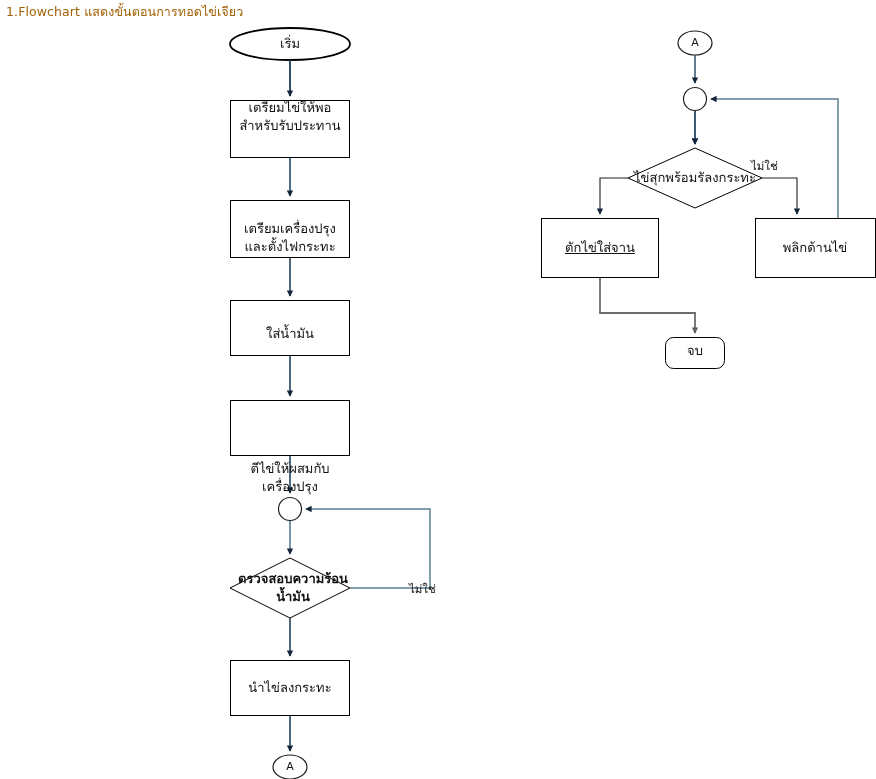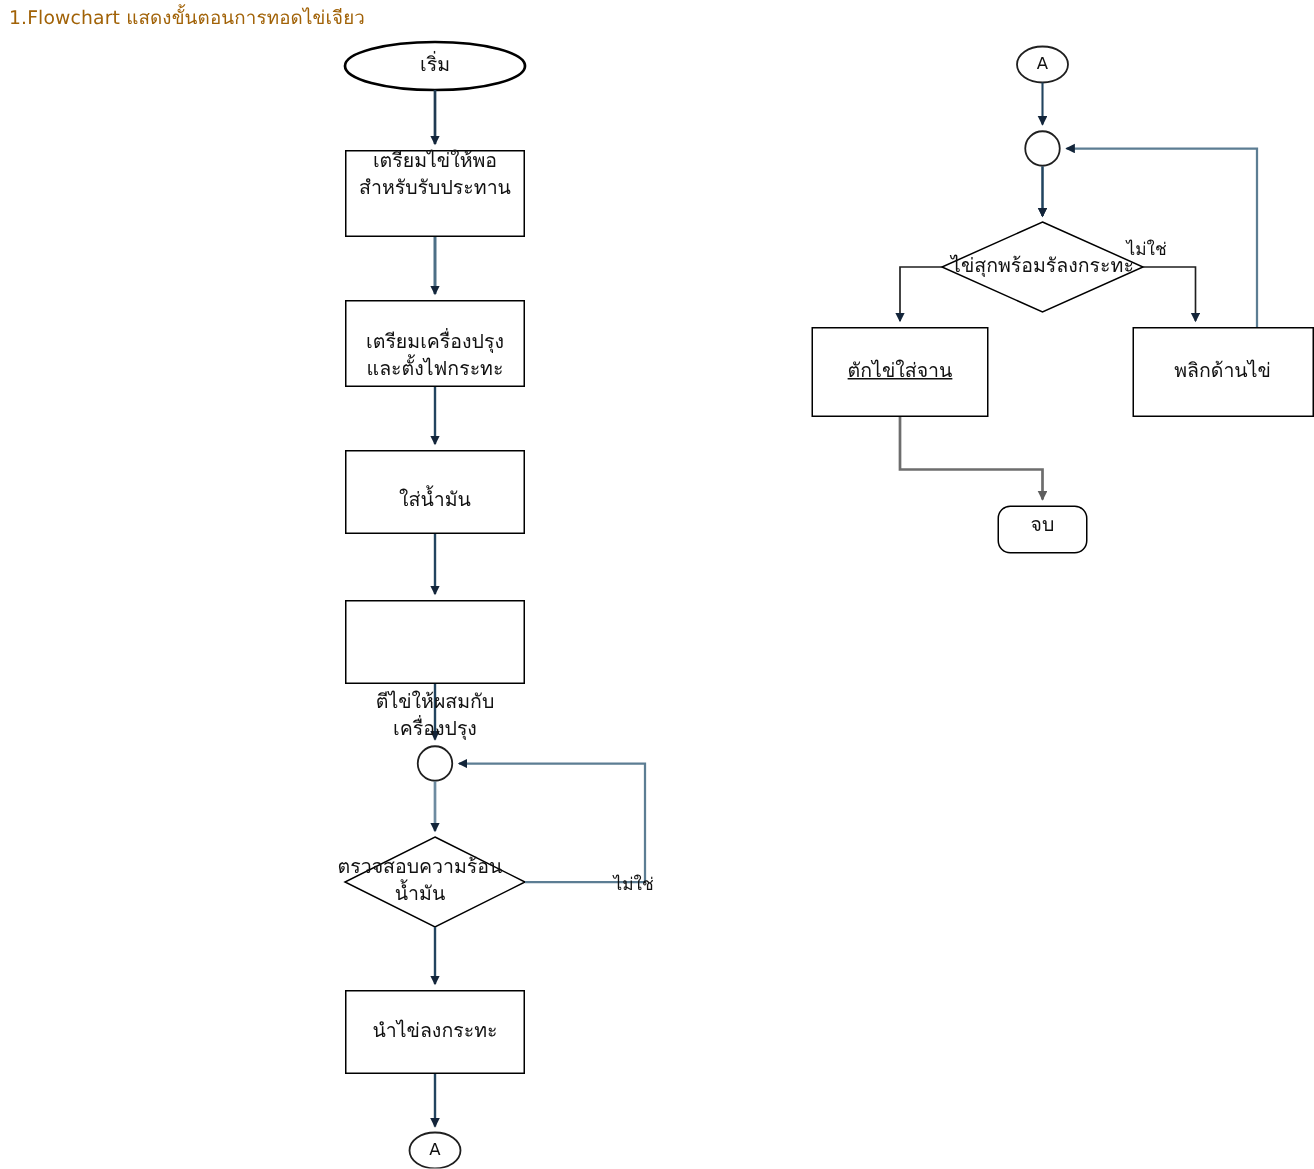--- a/index.html
+++ b/index.html
@@ -132,21 +132,21 @@
 <div class="node-label" style="left:230px; top:28px; width:120px; height:32px;">เริ่ม</div>
 
 <div class="node-label" style="left:235px; top:86px; width:110px; height:62px;">เตรียมไข่ให้พอสำหรับรับประทาน</div>
 
 <div class="node-label" style="left:235px; top:200px; width:110px; height:76px;">เตรียมเครื่องปรุงและตั้งไฟกระทะ</div>
 
 <div class="node-label" style="left:235px; top:300px; width:110px; height:68px;">ใส่น้ำมัน</div>
 
 <div class="node-label" style="left:235px; top:400px; width:110px; height:72px;margin-top:42px;">ตีไข่ให้ผสมกับเครื่องปรุง</div>
 
-<div class="node-label" style="left:221px; top:563px; width:118px; height:50px;">ตรวจสอบความร้อนน้ำมัน</div>
+<div class="node-label" style="left:234px; top:563px; width:118px; height:50px;font-weight:bold;">ตรวจสอบความร้อนน้ำมัน</div>
 
 <div class="node-label" style="left:235px; top:660px; width:110px; height:56px;text-align:right;">นำไข่ลงกระทะ</div>
 
 <div class="node-label" style="left:273px; top:755px; width:34px; height:24px; font-size:11px;">A</div>
 
 <div class="edge-label" style="left:409px; top:580px;">ไม่ใช่</div>
 
 <div class="node-label" style="left:678px; top:31px; width:34px; height:24px; font-size:11px;">A</div>
 
 <div class="node-label" style="left:620px; top:165px; width:150px; height:26px;">ไข่สุกพร้อมรัลงกระทะ</div>

